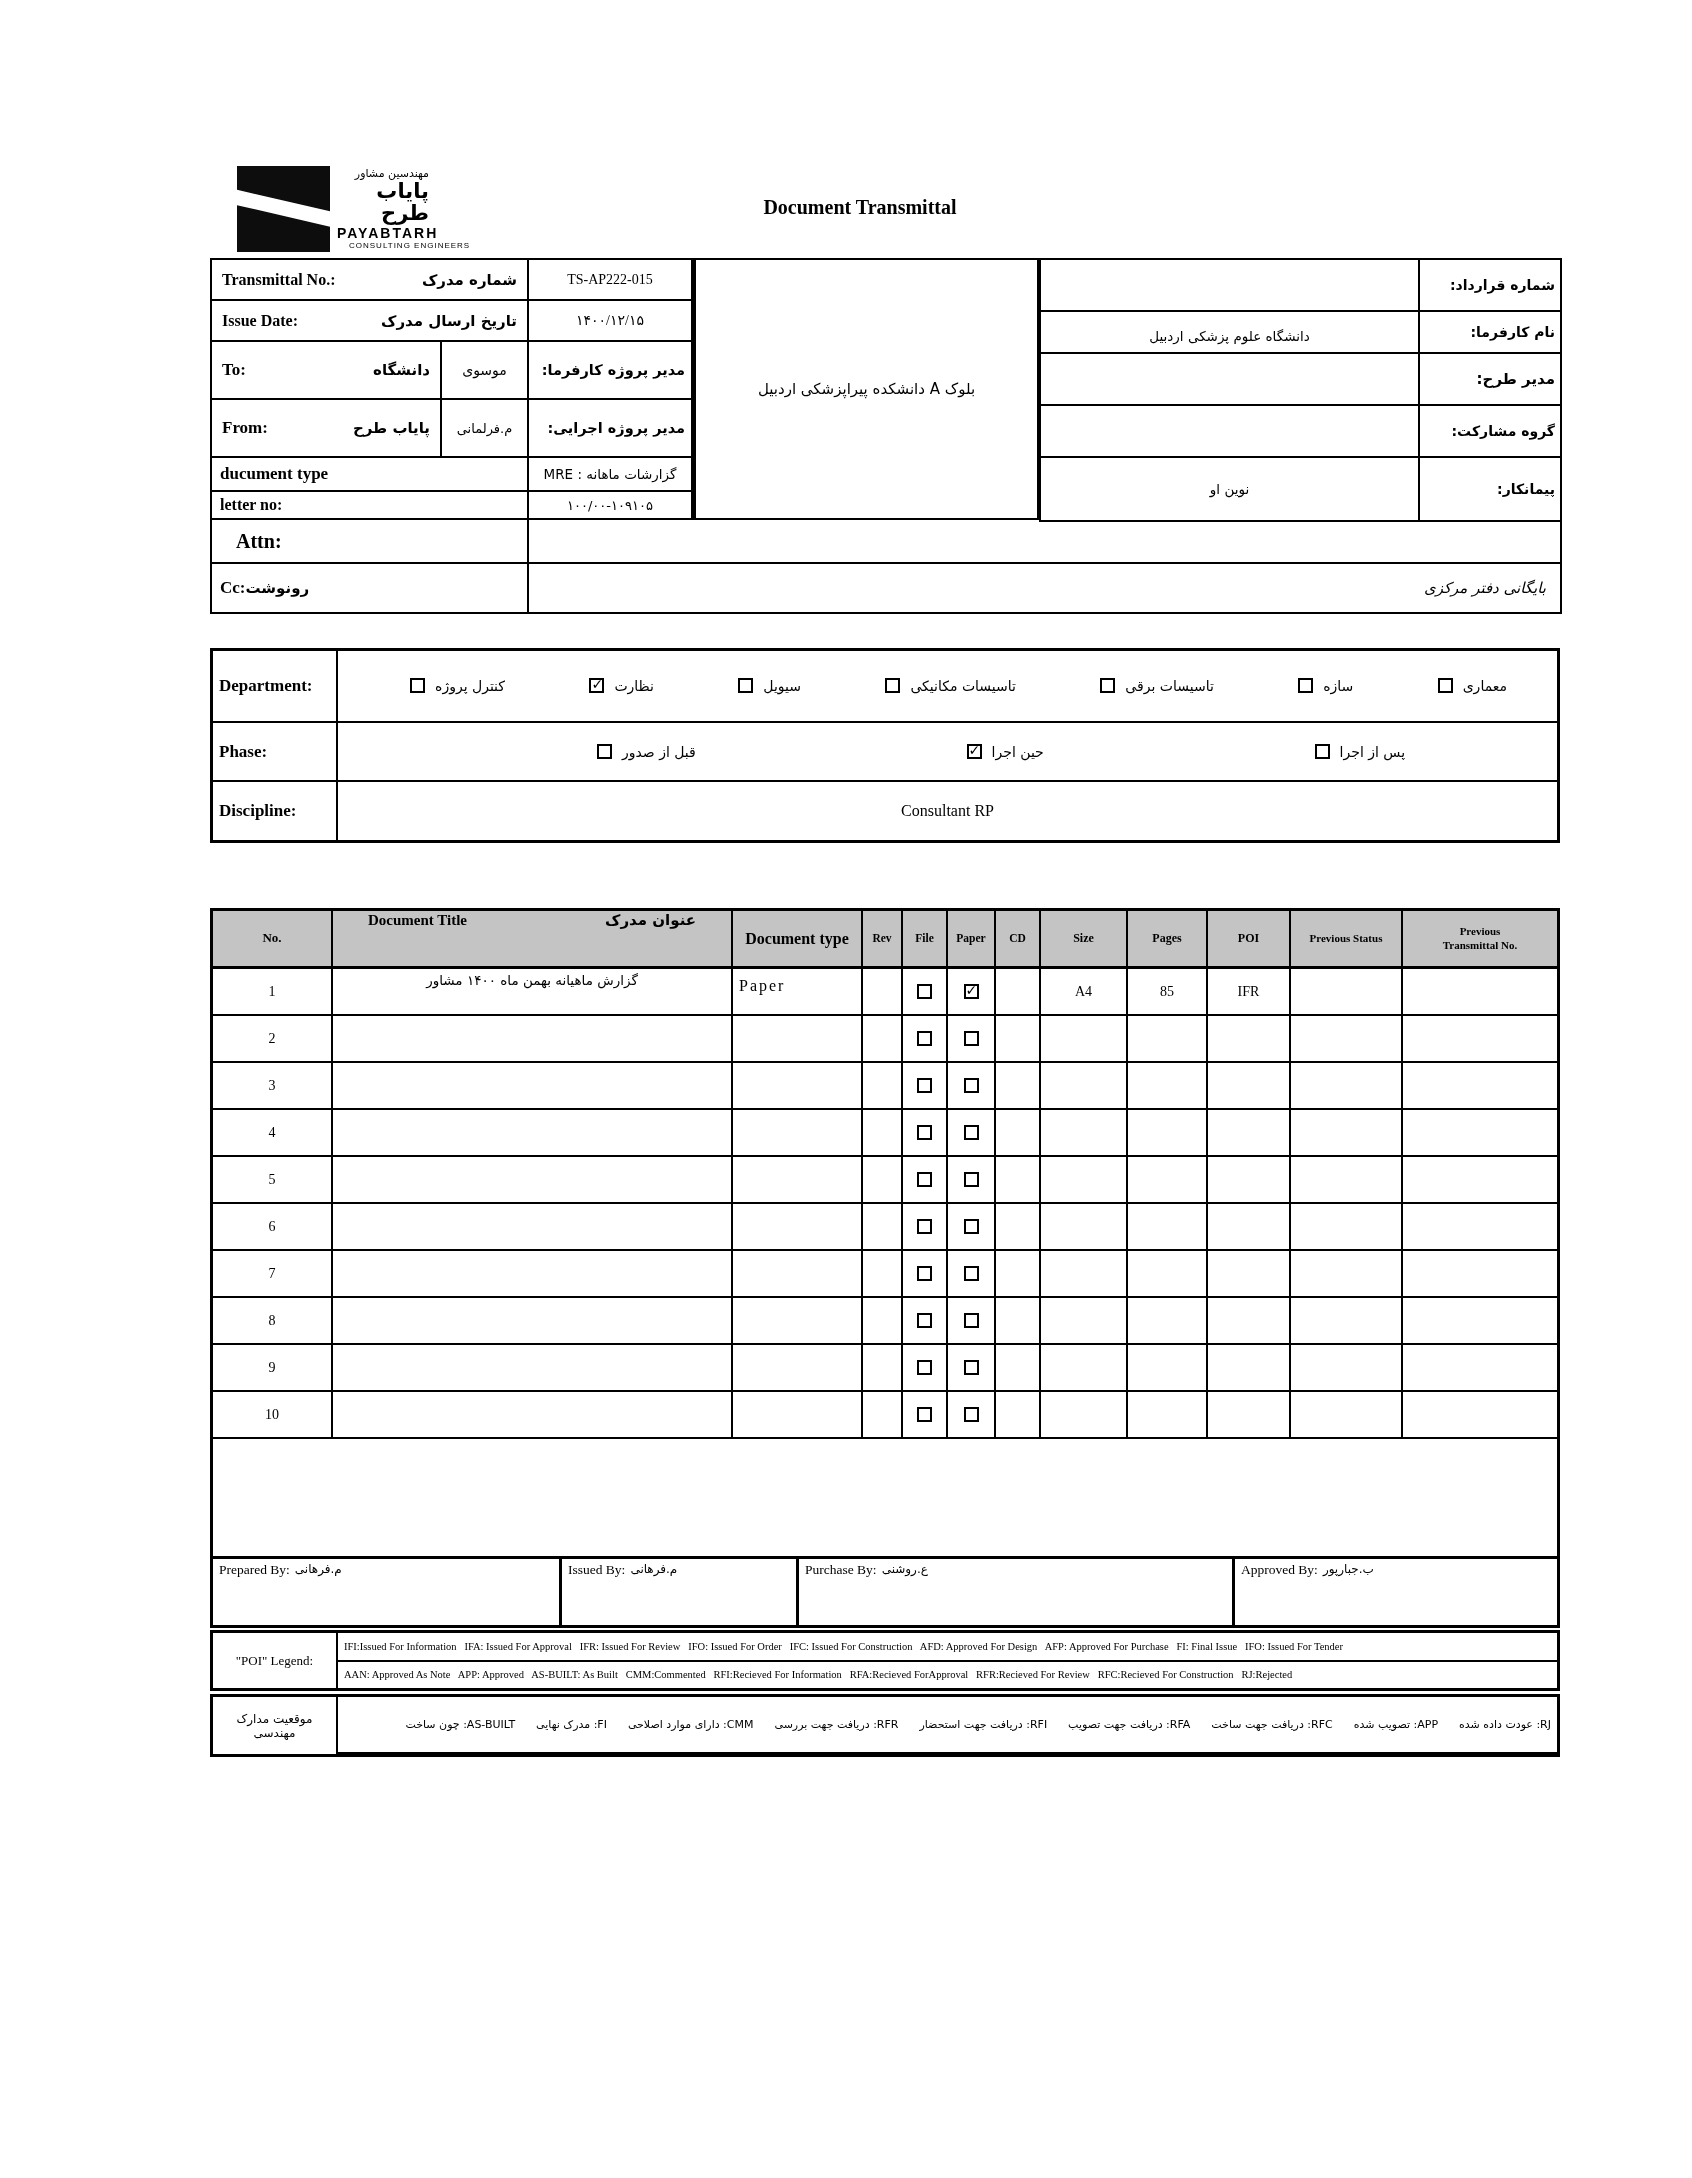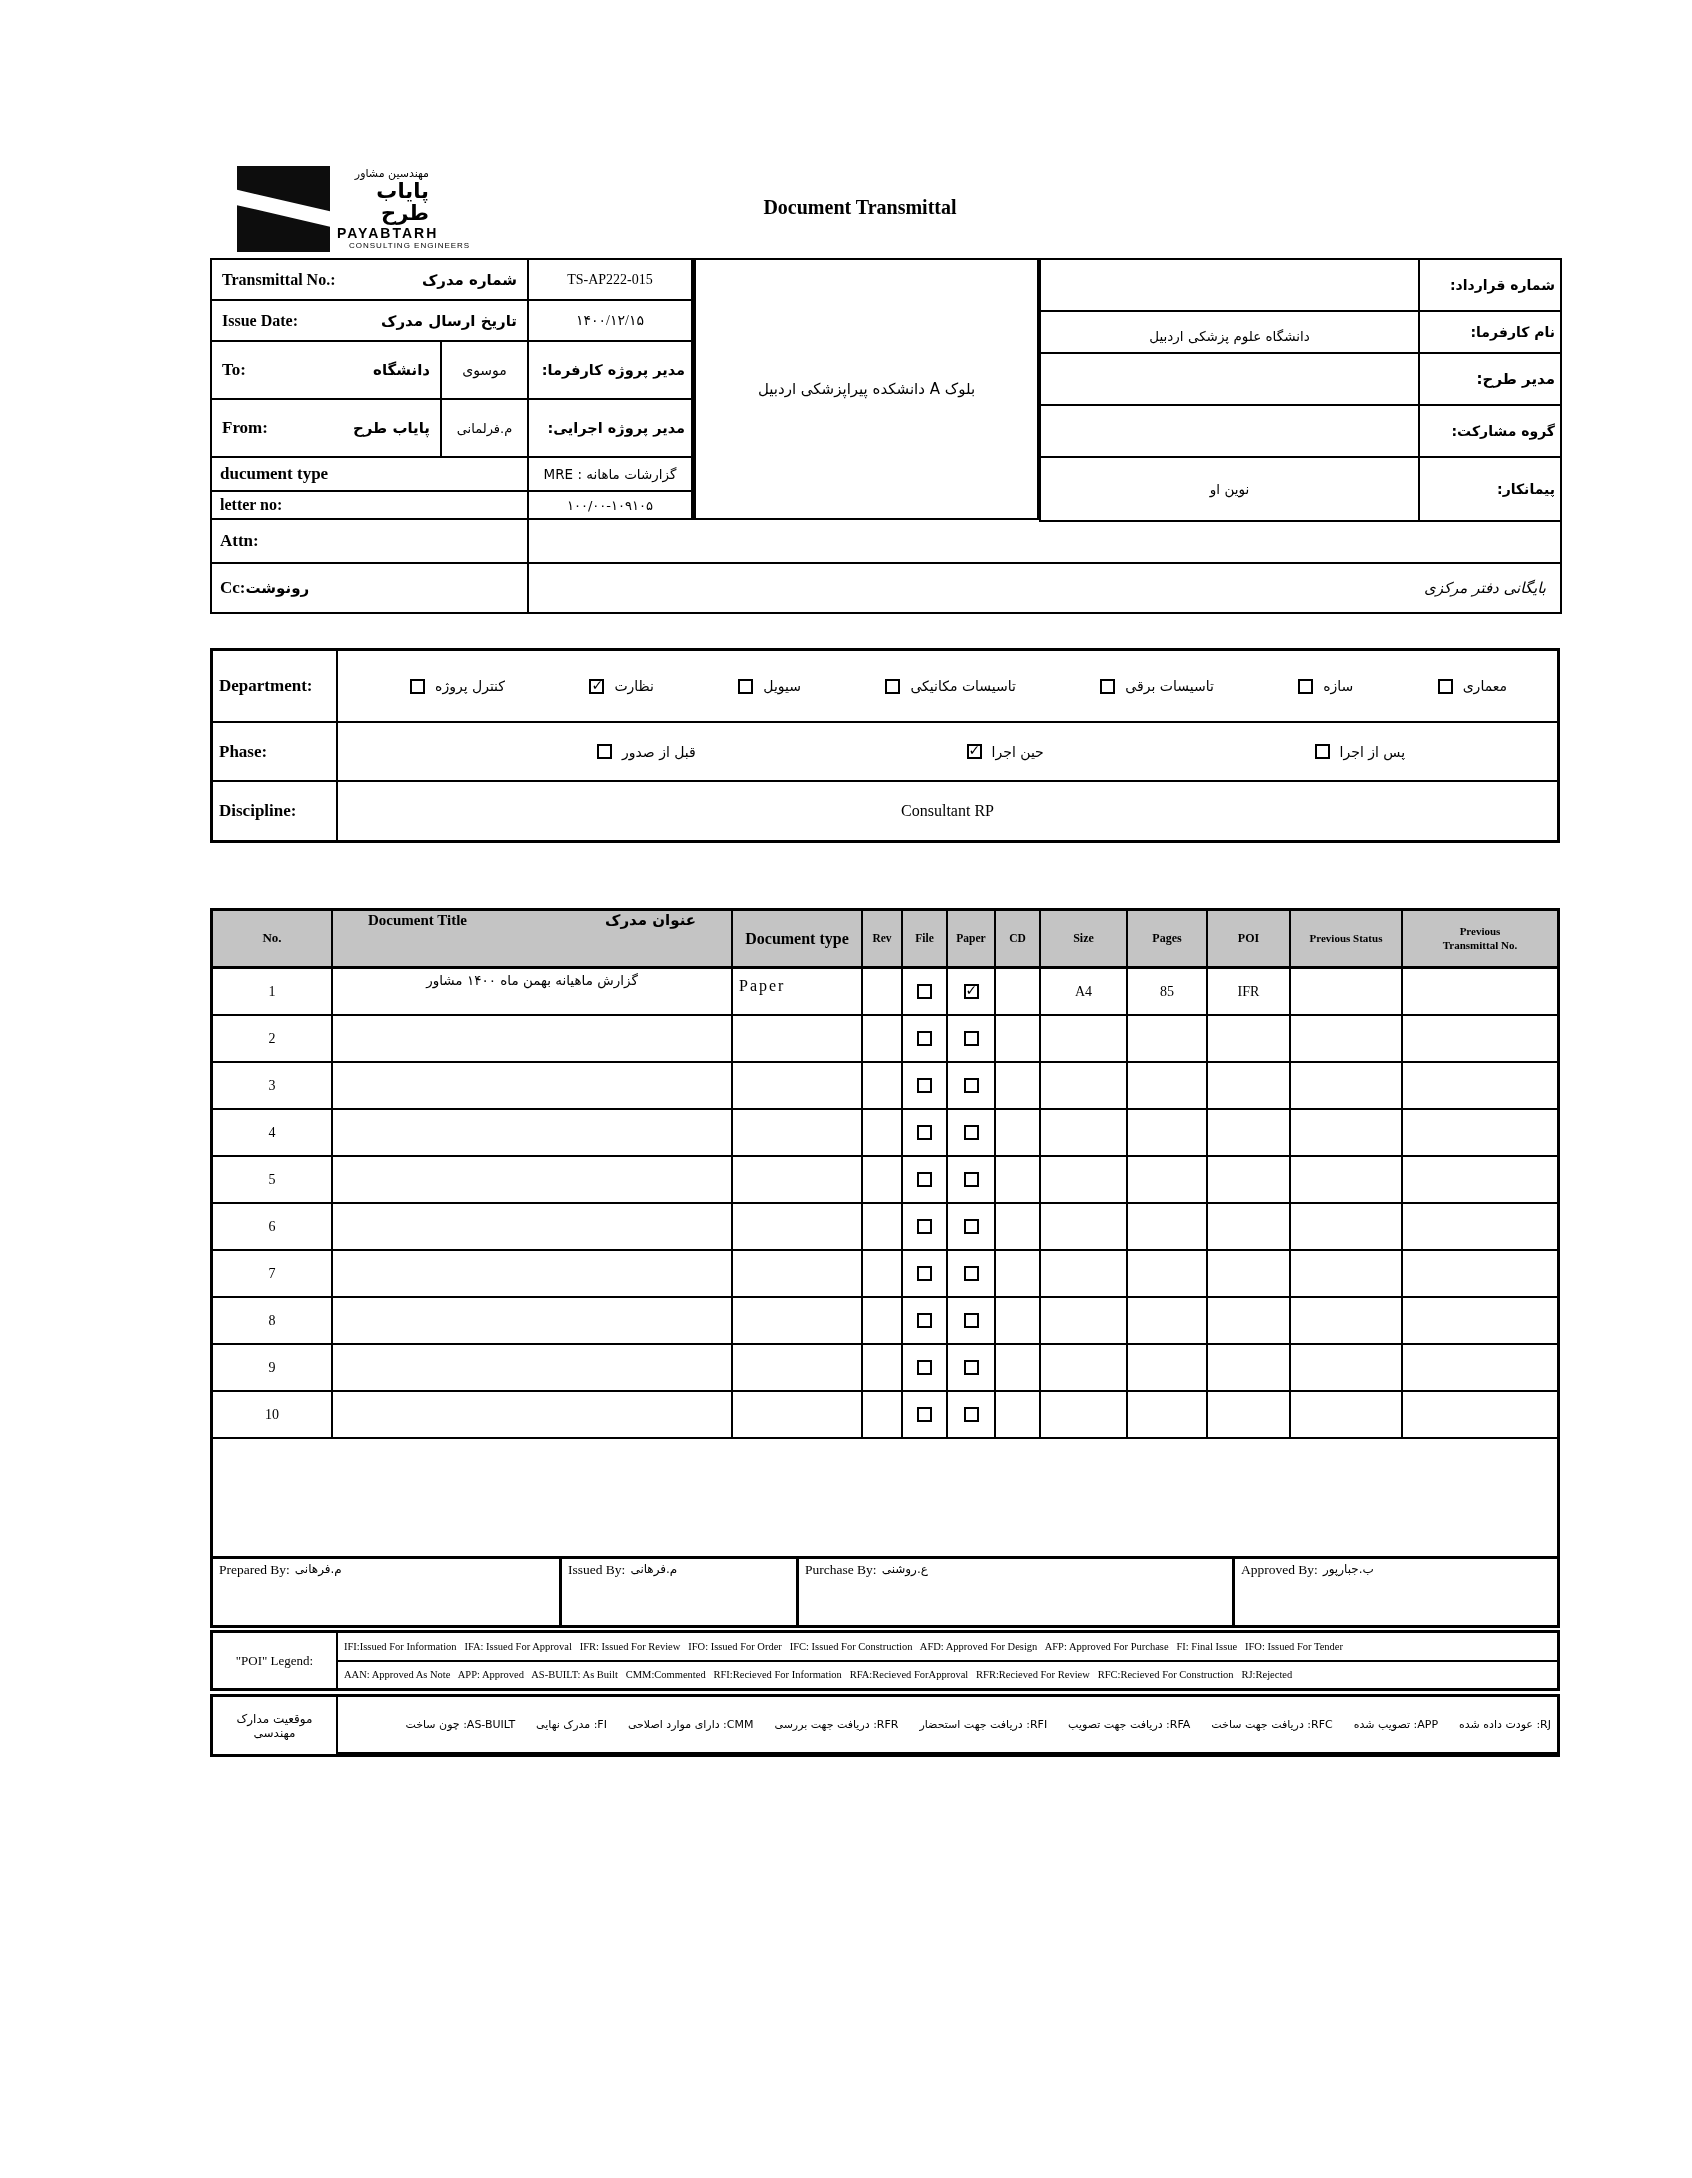--- a/index.html
+++ b/index.html
@@ -33,21 +33,21 @@
   
   #t2{position:absolute;left:210px;top:648px;width:1350px;border:3px solid #000;box-sizing:border-box;}
   .t2row{display:flex;border-bottom:2px solid #000;box-sizing:border-box;}
   .t2row:last-child{border-bottom:none;}
   .t2lab{width:125px;flex:none;border-right:2px solid #000;display:flex;align-items:center;padding-left:6px;font-weight:bold;font-size:17px;box-sizing:border-box;}
   .t2body{flex:1;display:flex;align-items:center;direction:rtl;}
   #dept-options{justify-content:space-between;padding:0 50px 0 25px;height:70px;}
   #phase-options{justify-content:space-around;padding:0 40px 0 100px;height:57px;}
   #disc-row{height:58px;}
   .disc-val{flex:1;text-align:center;font-size:16px;direction:ltr;}
-  .chk-item{display:flex;direction:rtl;align-items:center;gap:10px;font-size:14px;padding-left:47px;}
+  .chk-item{display:flex;direction:rtl;align-items:flex-start;gap:10px;font-size:14px;padding-left:47px;}
   .chk-label{font-family:"DejaVu Sans","Liberation Serif",serif;}
   .cb{width:15px;height:15px;border:2px solid #000;background:#fff;position:relative;display:inline-block;flex:none;box-sizing:border-box;}
   .cb.cb-checked::after{content:"\2713";position:absolute;left:0px;top:-4px;font-size:14px;font-weight:bold;font-family:"DejaVu Sans",sans-serif;}
 
   
   #t3{position:absolute;left:210px;top:908px;width:1350px;border:3px solid #000;box-sizing:border-box;}
   .t3-head{display:flex;height:58px;background:#c4c4c4;border-bottom:3px solid #000;box-sizing:border-box;font-weight:bold;}
   .t3h{border-right:2px solid #000;display:flex;align-items:center;justify-content:center;text-align:center;font-size:13px;box-sizing:border-box;line-height:1.25;}
   .t3h:last-child,.t3c:last-child{border-right:none;}
   .t3r{display:flex;height:47px;border-bottom:2px solid #000;box-sizing:border-box;}
@@ -130,21 +130,21 @@
       <span class="b" style="font-size:17px;padding-left:8px;">ducument type</span>
     </div>
     <div class="c cntr fa" style="left:317px;top:198px;width:166px;height:36px;font-size:13.5px;">گزارشات ماهانه   :   MRE</div>
 
     <div class="c" style="left:0;top:232px;width:319px;height:30px;">
       <span class="b" style="font-size:16px;padding-left:8px;">letter no:</span>
     </div>
     <div class="c cntr" style="left:317px;top:232px;width:166px;height:30px;direction:ltr;font-size:13px;font-family:'DejaVu Sans',sans-serif;">۱۰۰/۰۰-۱۰۹۱۰۵</div>
 
     <div class="c" style="left:0;top:260px;width:319px;height:46px;">
-      <span class="b" style="font-size:17px;padding-left:8px;">Attn:</span>
+      <span class="b" style="font-size:20px;padding-left:24px;">Attn:</span>
     </div>
     <div class="c" style="left:317px;top:260px;width:1035px;height:46px;"></div>
 
     <div class="c" style="left:0;top:304px;width:319px;height:52px;">
       <span class="b" style="font-size:17px;padding-left:8px;">Cc:</span>
       <span class="fa b" style="font-size:15px;">رونوشت</span>
     </div>
     <div class="c cntr fa thickL thickR" style="left:481px;top:0;width:350px;height:262px;font-size:15px;">بلوک A دانشکده پیراپزشکی اردبیل</div>
 
     <div class="c fa ital" style="left:317px;top:304px;width:1035px;height:52px;justify-content:flex-start;padding-right:14px;font-size:15px;">بایگانی دفتر مرکزی</div>

